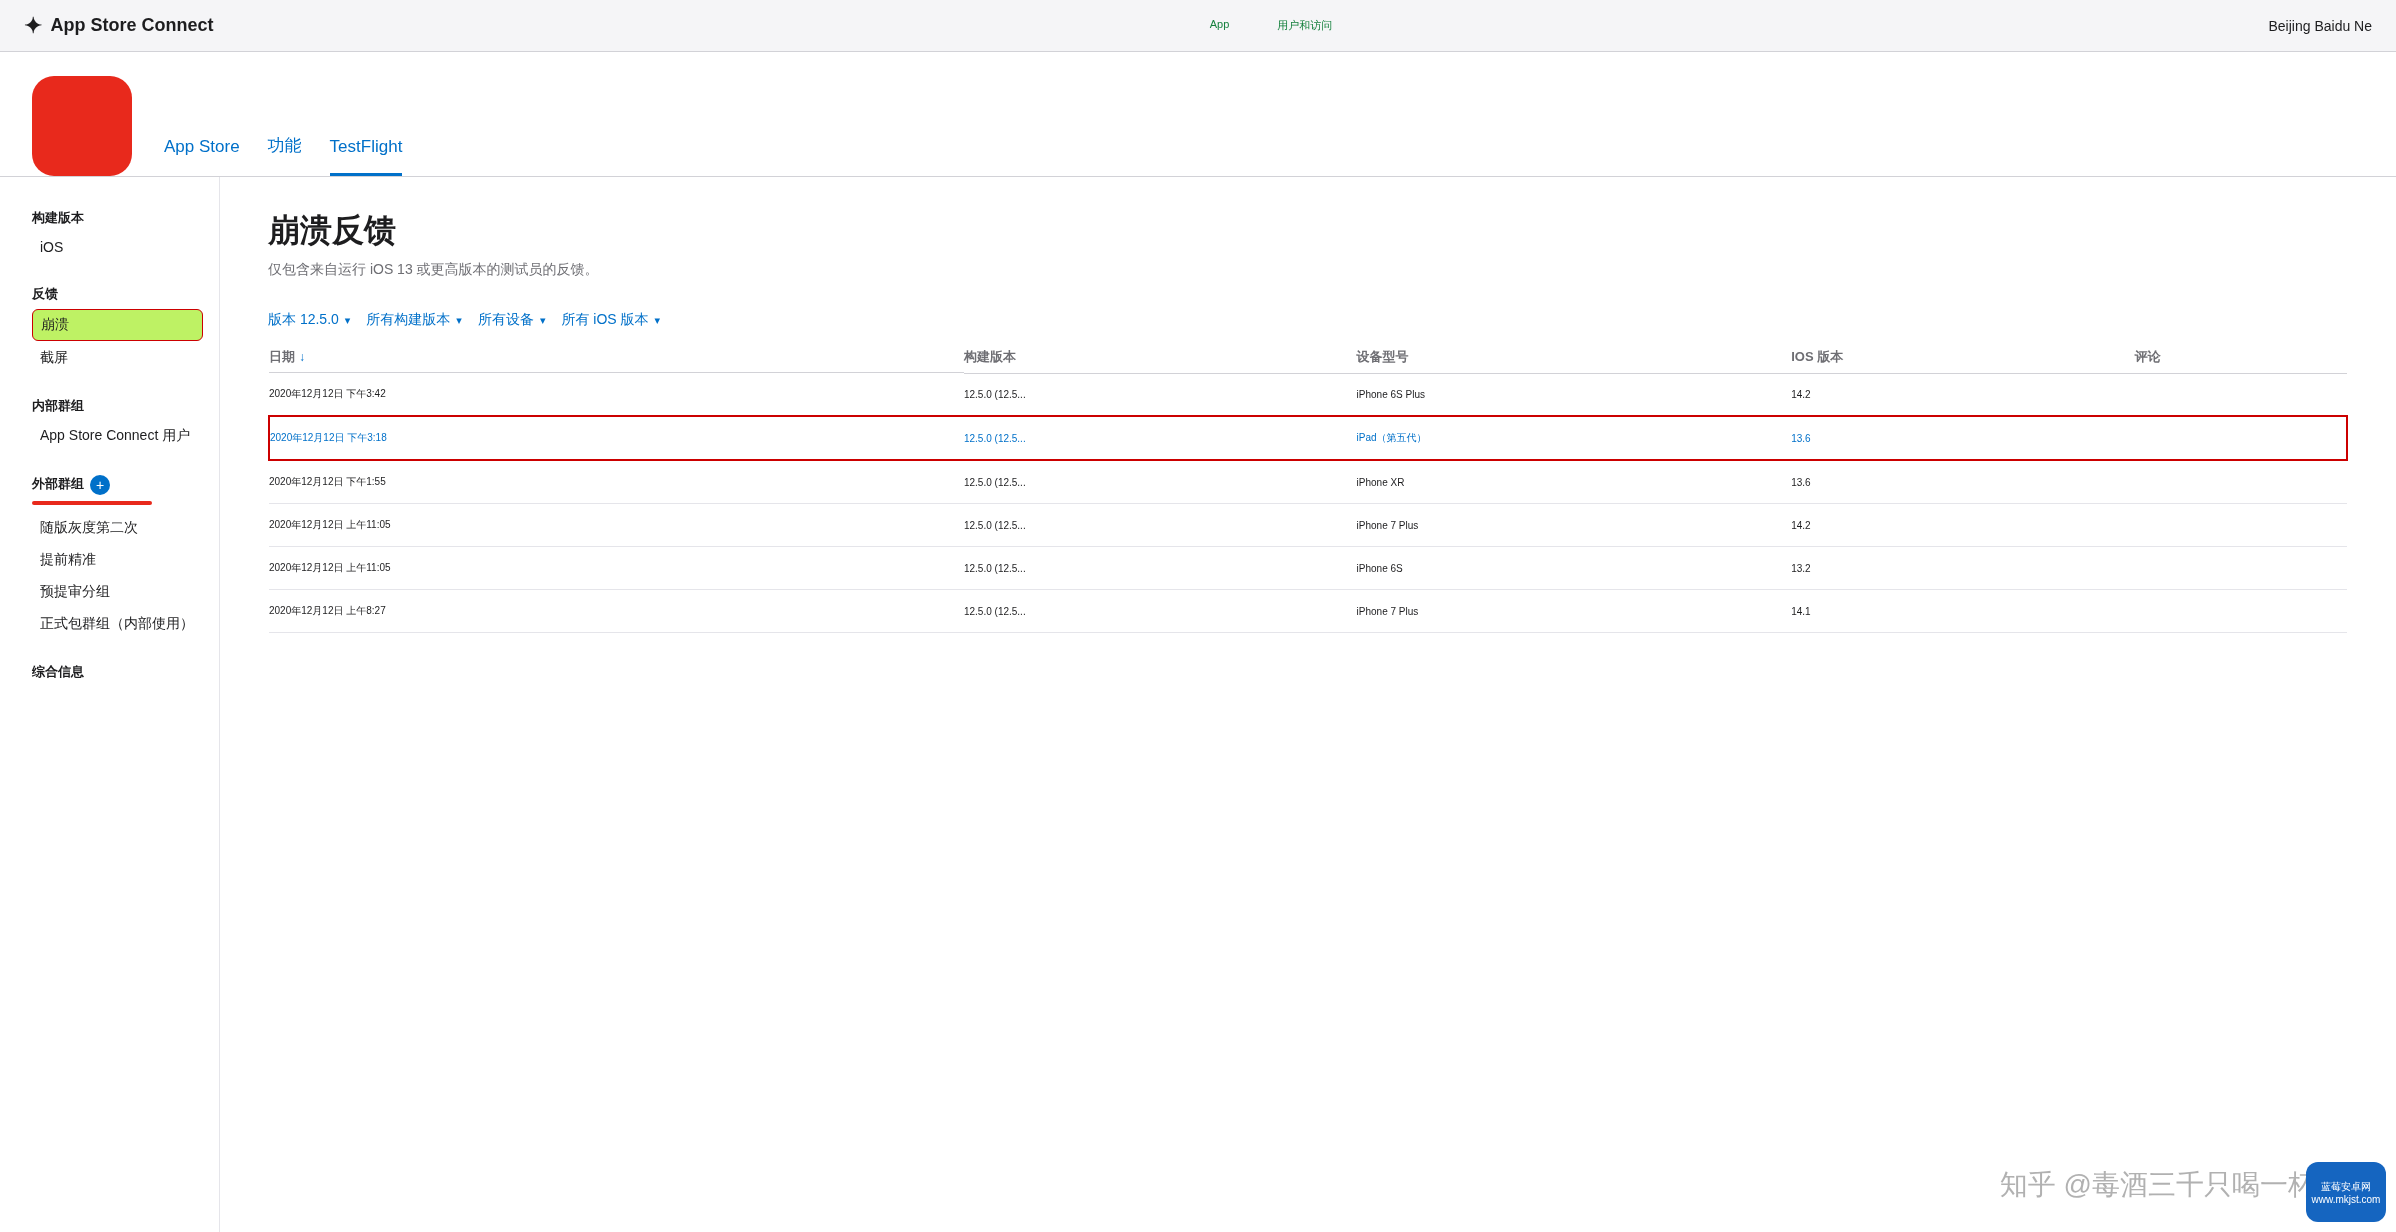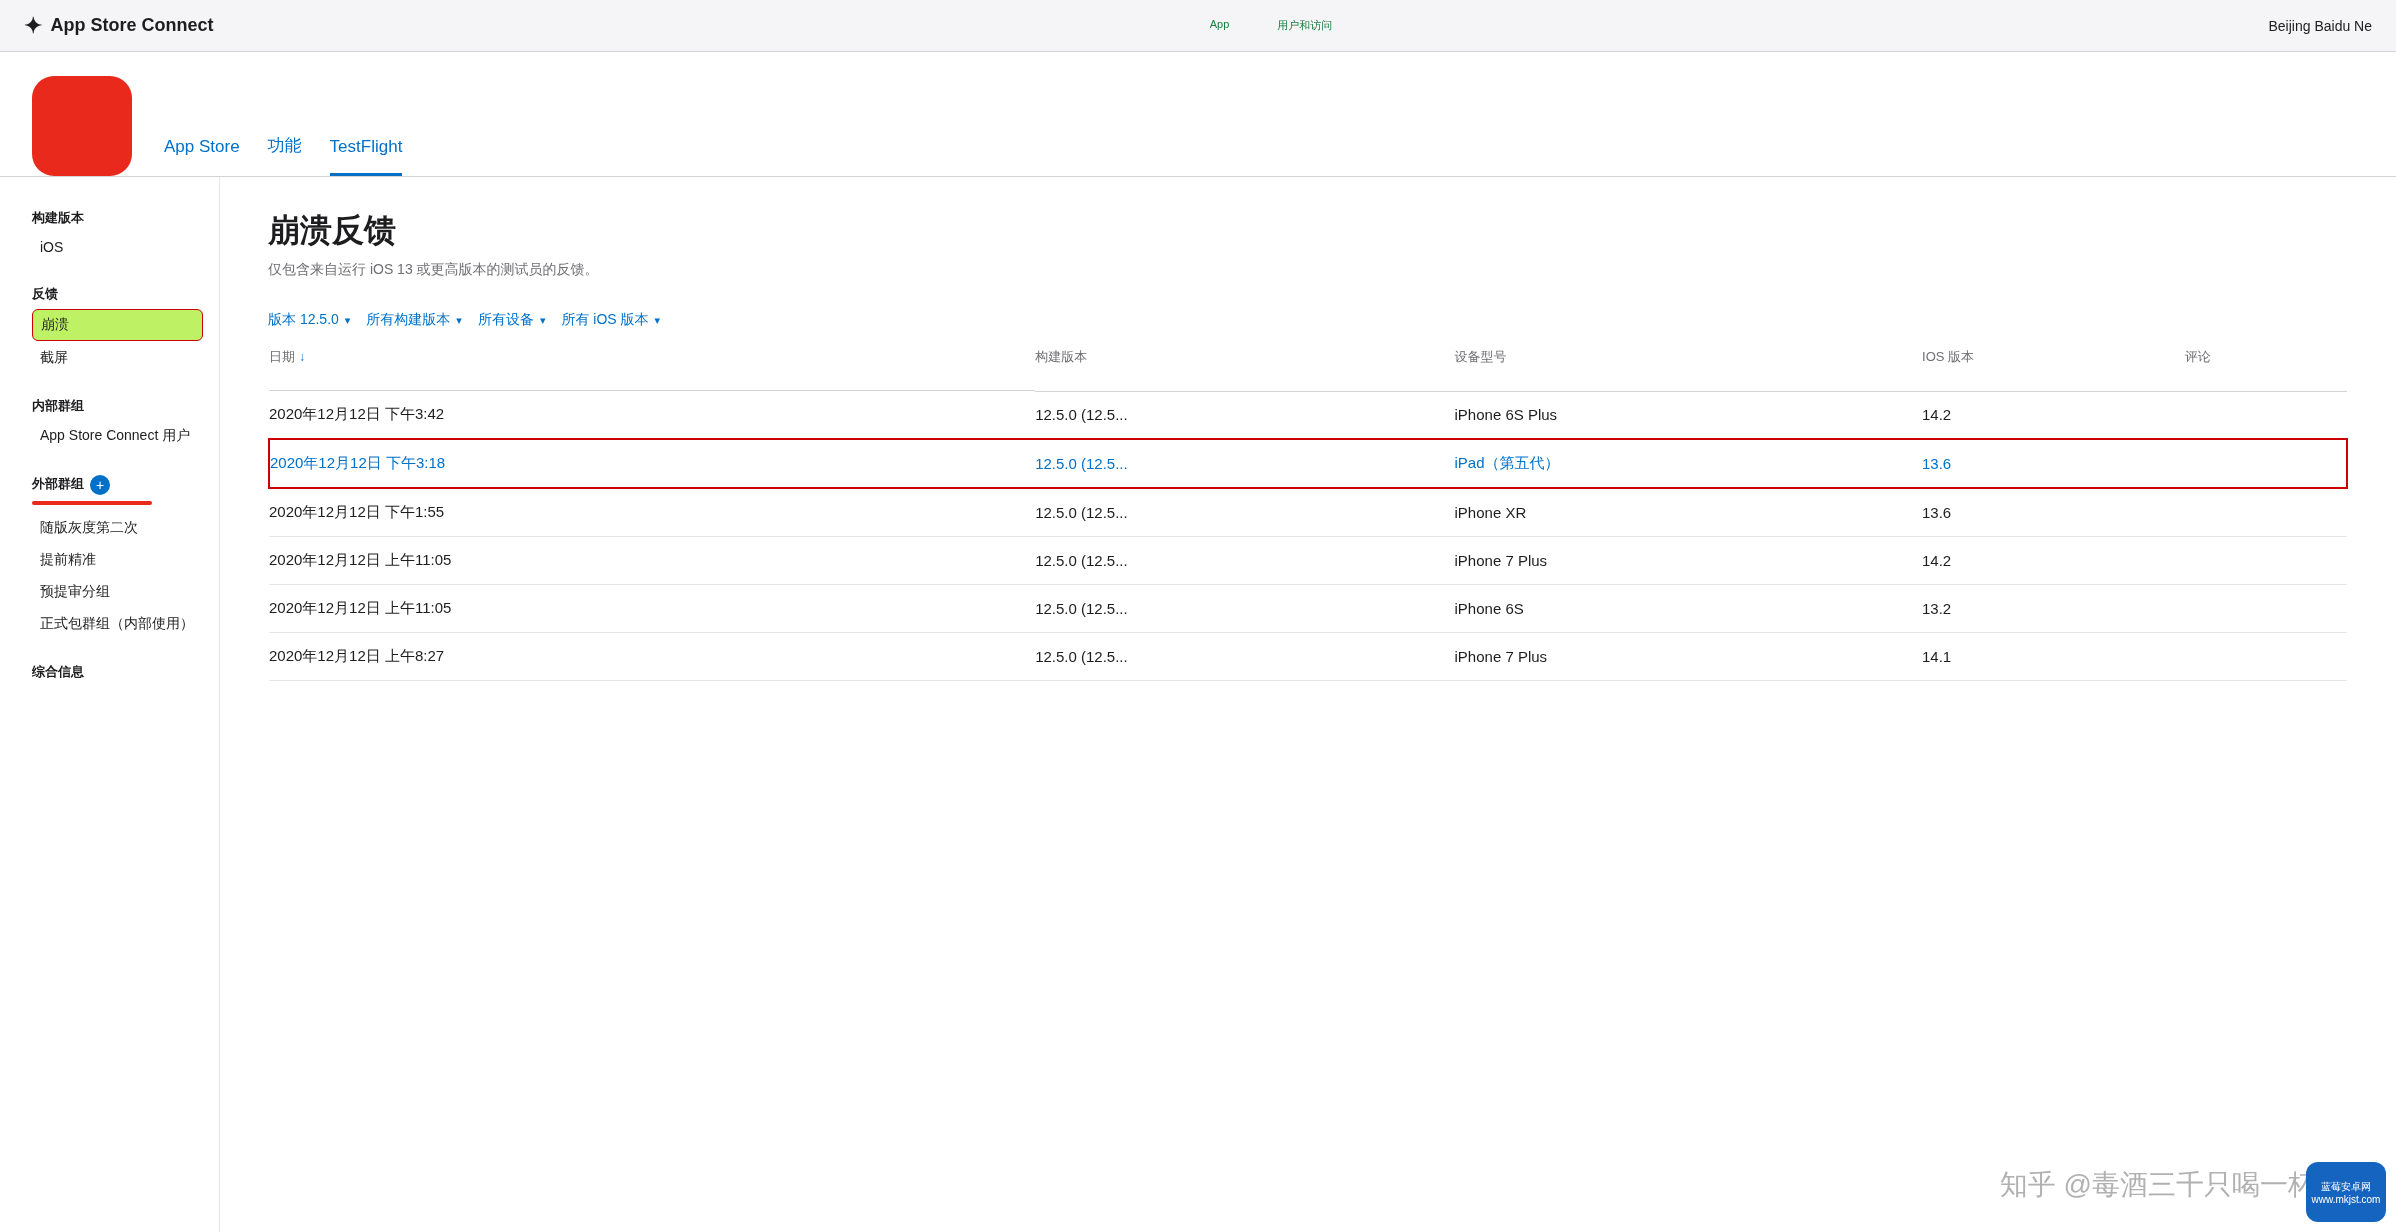--- a/index.html
+++ b/index.html
@@ -188,34 +188,34 @@
     }
 
     
     .data-table {
       width: 100%;
       border-collapse: collapse;
     }
     .data-table th {
       text-align: left;
       font-size: 13px;
-      font-weight: 400;
+      font-weight: 700;
       color: #6e6e73;
-      padding: 10px 16px 24px 0;
+      padding: 10px 16px 6px 0;
       border-bottom: 1px solid #d2d2d7;
     }
     .data-table th:first-child {
       display: flex;
       align-items: center;
       gap: 4px;
     }
     .data-table td {
       padding: 14px 16px 14px 0;
       border-bottom: 1px solid #e5e5ea;
-      font-size: 15px;
+      font-size: 10px;
       color: #1d1d1f;
       vertical-align: middle;
     }
     .highlighted-row td {
       border-top: 2px solid #cc0000;
       border-bottom: 2px solid #cc0000;
     }
     .highlighted-row td:first-child {
       border-left: 2px solid #cc0000;
     }

